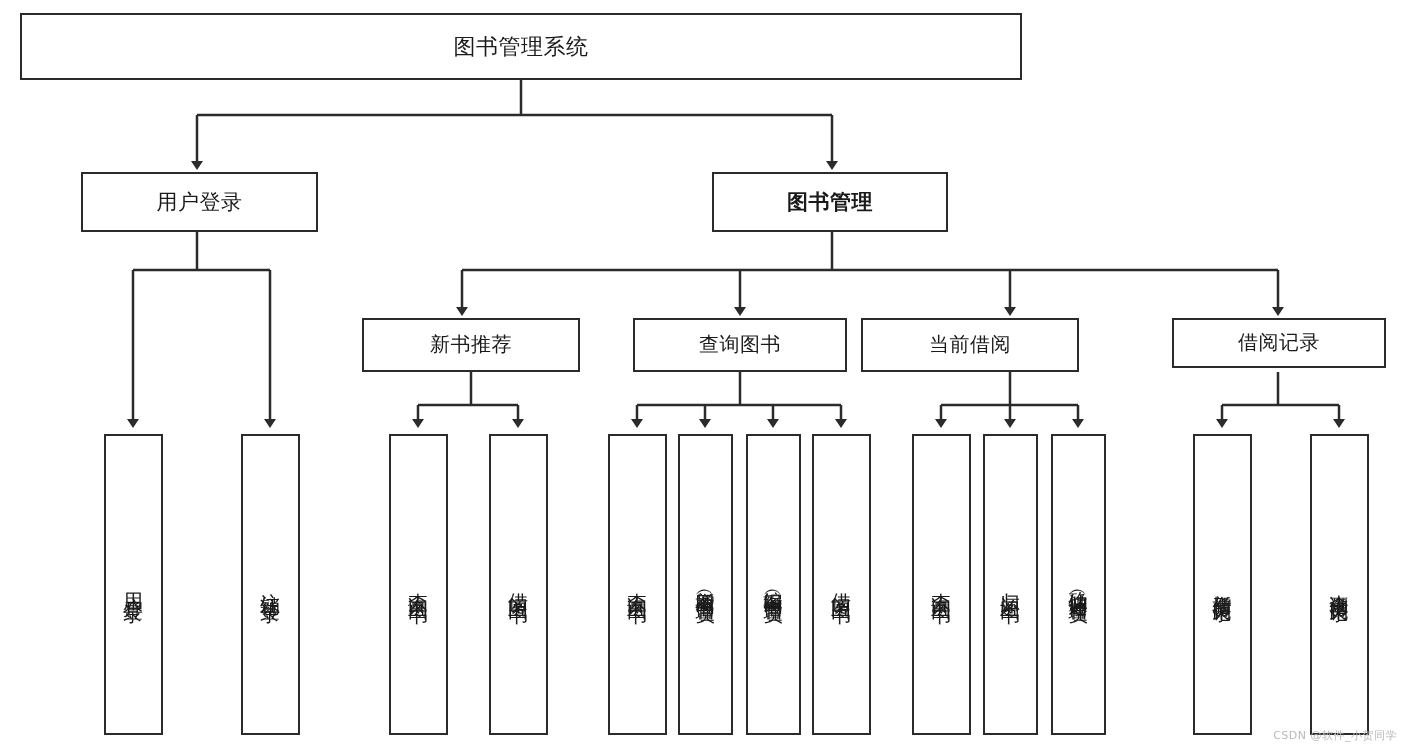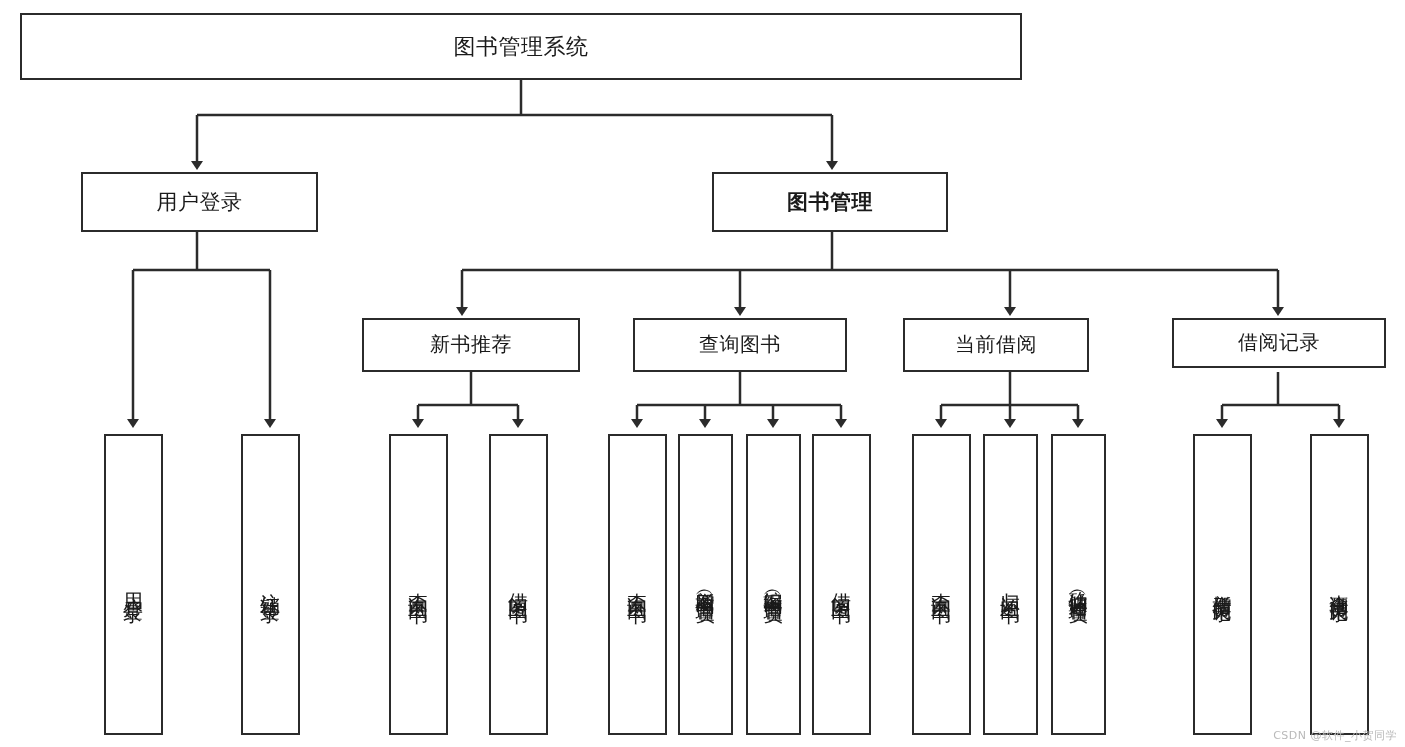--- a/index.html
+++ b/index.html
@@ -139,21 +139,21 @@
   <div class="node lvl2" style="left:712px; top:172px; width:236px; height:60px;font-weight:bold;">
     <span class="label">图书管理</span>
   </div>
 
   <div class="node lvl3" style="left:362px; top:318px; width:218px; height:54px;">
     <span class="label">新书推荐</span>
   </div>
   <div class="node lvl3" style="left:633px; top:318px; width:214px; height:54px;">
     <span class="label">查询图书</span>
   </div>
-  <div class="node lvl3" style="left:903px; top:318px; width:186px; height:54px;">
+  <div class="node lvl3" style="left:861px; top:318px; width:218px; height:54px;">
     <span class="label">当前借阅</span>
   </div>
   <div class="node lvl3" style="left:1172px; top:318px; width:214px; height:50px;">
     <span class="label">借阅记录</span>
   </div>
 
   <div class="node leaf" style="left:104px; top:434px; width:59px; height:301px;">
     <span class="label">用户登录</span>
   </div>
   <div class="node leaf" style="left:241px; top:434px; width:59px; height:301px;">

